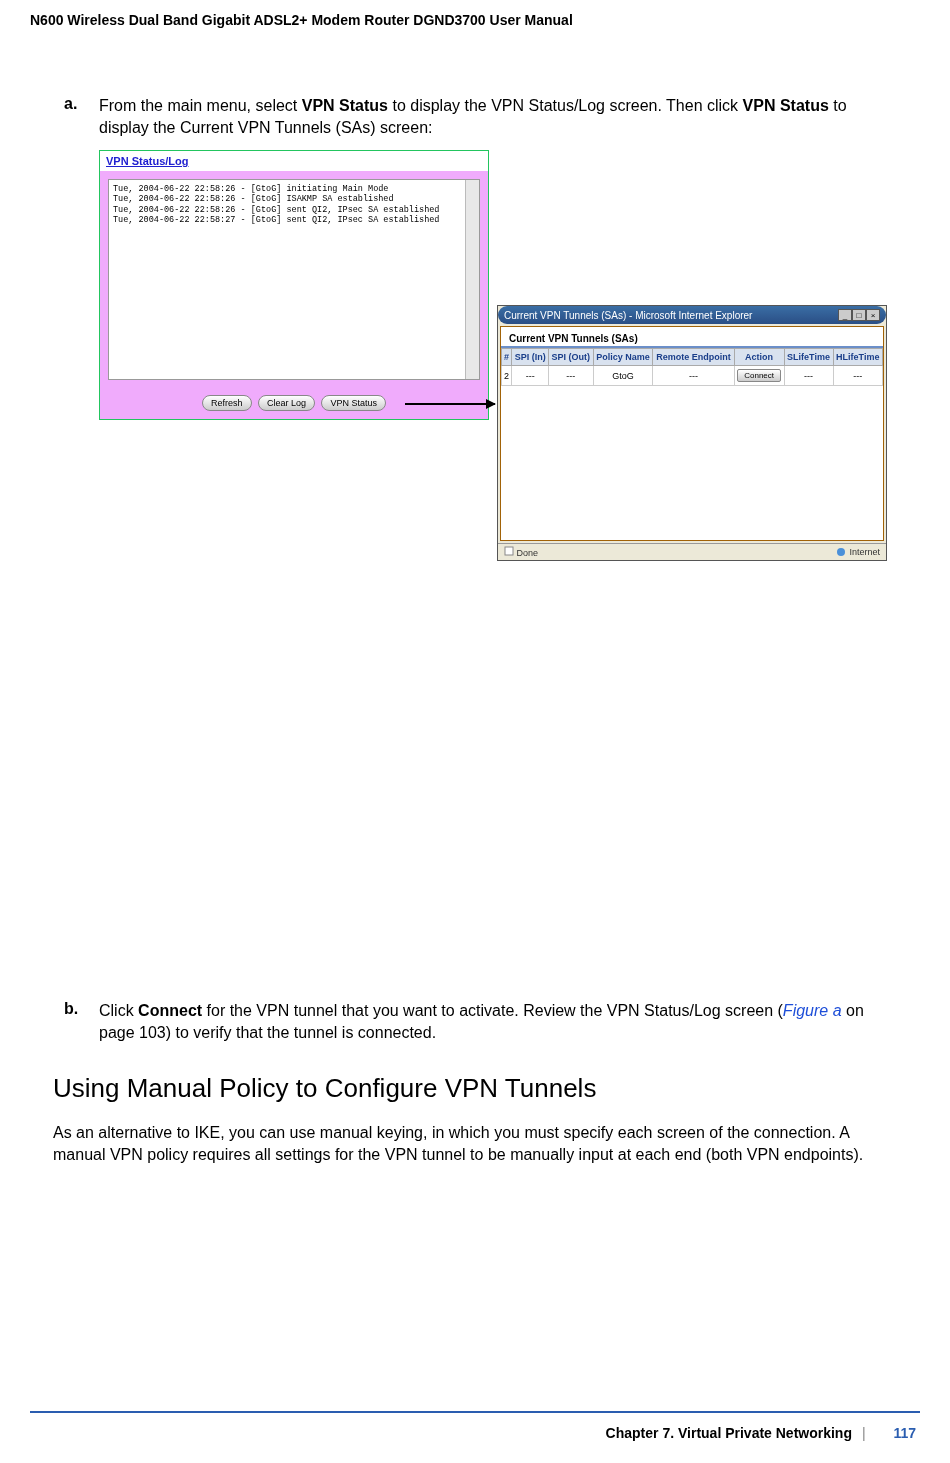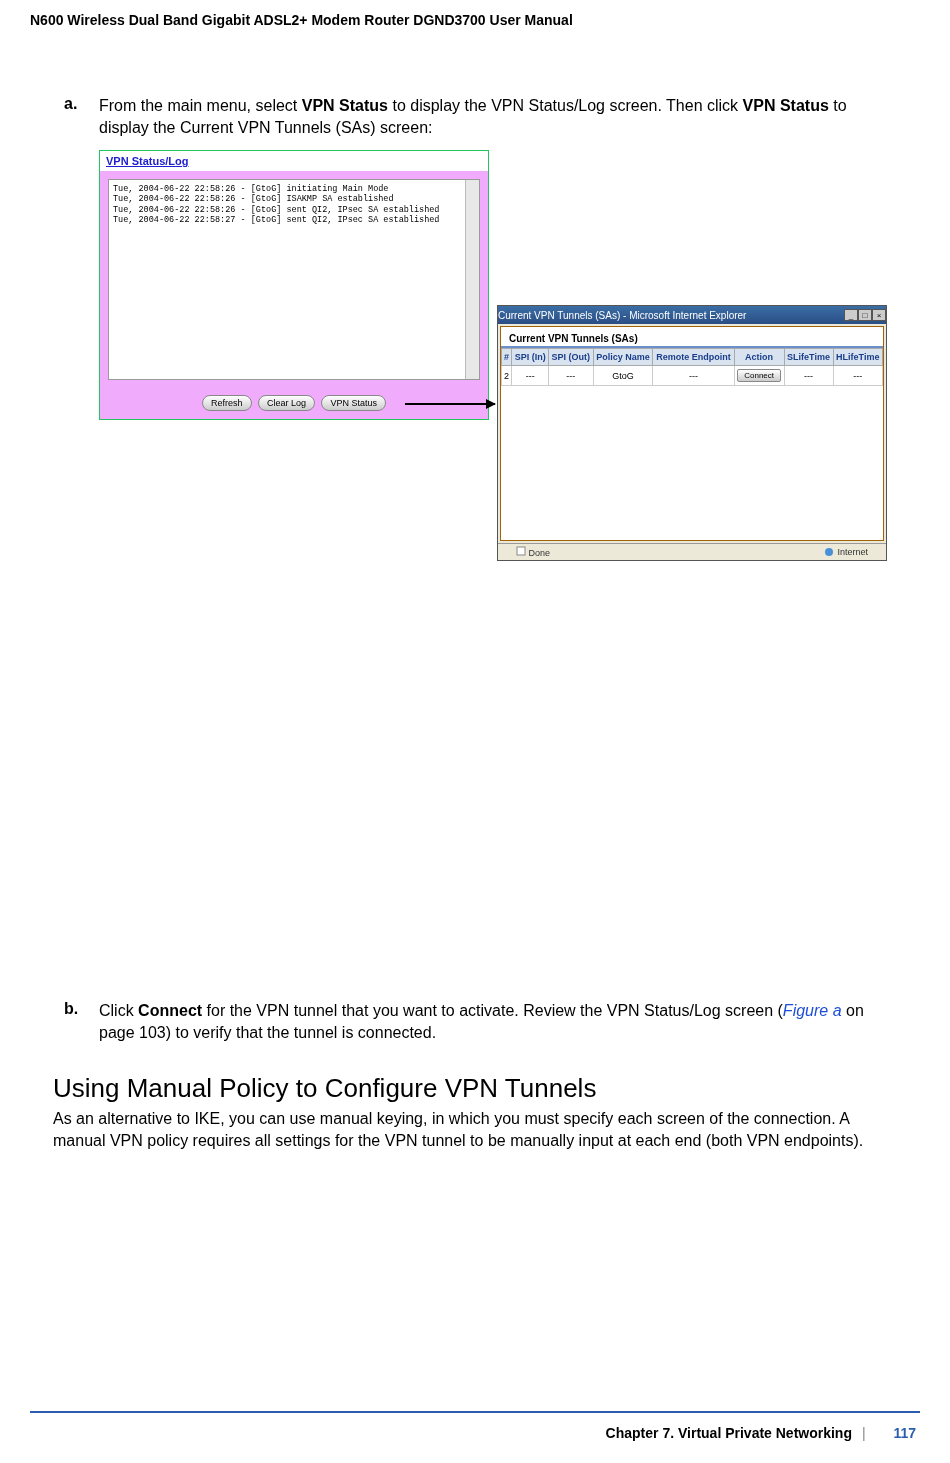--- a/index.html
+++ b/index.html
@@ -111,24 +111,25 @@
       top: 155px;
       width: 390px;
       height: 256px;
       border: 1px solid #555;
       background: #ece9d8;
     }
     .ie-titlebar {
       background: linear-gradient(#3a6ea5,#2a4e85);
       color: #fff;
       font-size: 10px;
-      padding: 3px 0;
+      padding: 3px 6px;
       display: flex;
       justify-content: space-between;
       align-items: center;
+      border-radius: 9px;
     }
     .ie-controls {
       display: flex;
       gap: 0;
     }
     .ie-controls span {
       width: 14px; height: 12px;
       background: #ccc;
       border: 1px solid #555;
       font-size: 8px;
@@ -174,33 +175,33 @@
       padding: 1px 6px;
       background: linear-gradient(#fff,#ccc);
       border: 1px solid #888;
       border-radius: 2px;
       cursor: pointer;
     }
     .ie-status {
       display: flex;
       justify-content: space-between;
       font-size: 9px;
-      padding: 2px 18px;
+      padding: 2px 6px;
       color: #333;
       border-top: 1px solid #999;
       gap: 28px;
     }
     .ie-status-right { display: flex; gap: 3px; align-items: center; }
     .step-b { margin-top: 430px; }
     .heading2 {
       font-family: Arial, sans-serif;
       font-size: 26px;
       font-weight: normal;
       color: #000;
-      margin: 30px 0 4px -11px;
+      margin: 30px 0 18px -11px;
     }
     .body-para {
       font-size: 16px;
       line-height: 1.35;
       color: #000;
       margin-left: -11px;
     }
     .link { color: #1d4ed8; font-style: italic; }
     .footer-line {
       position: absolute;

